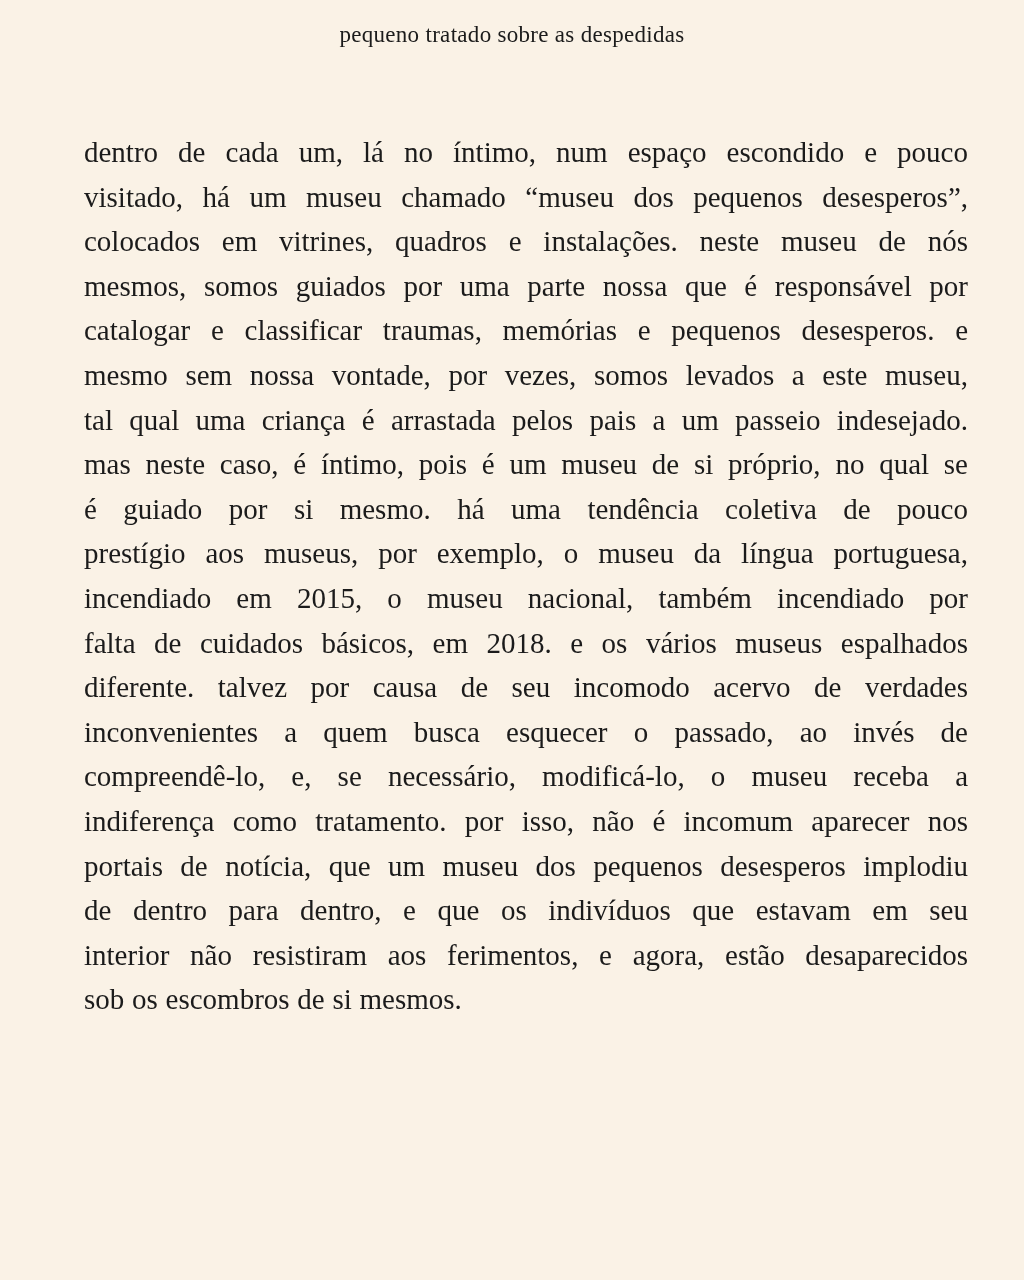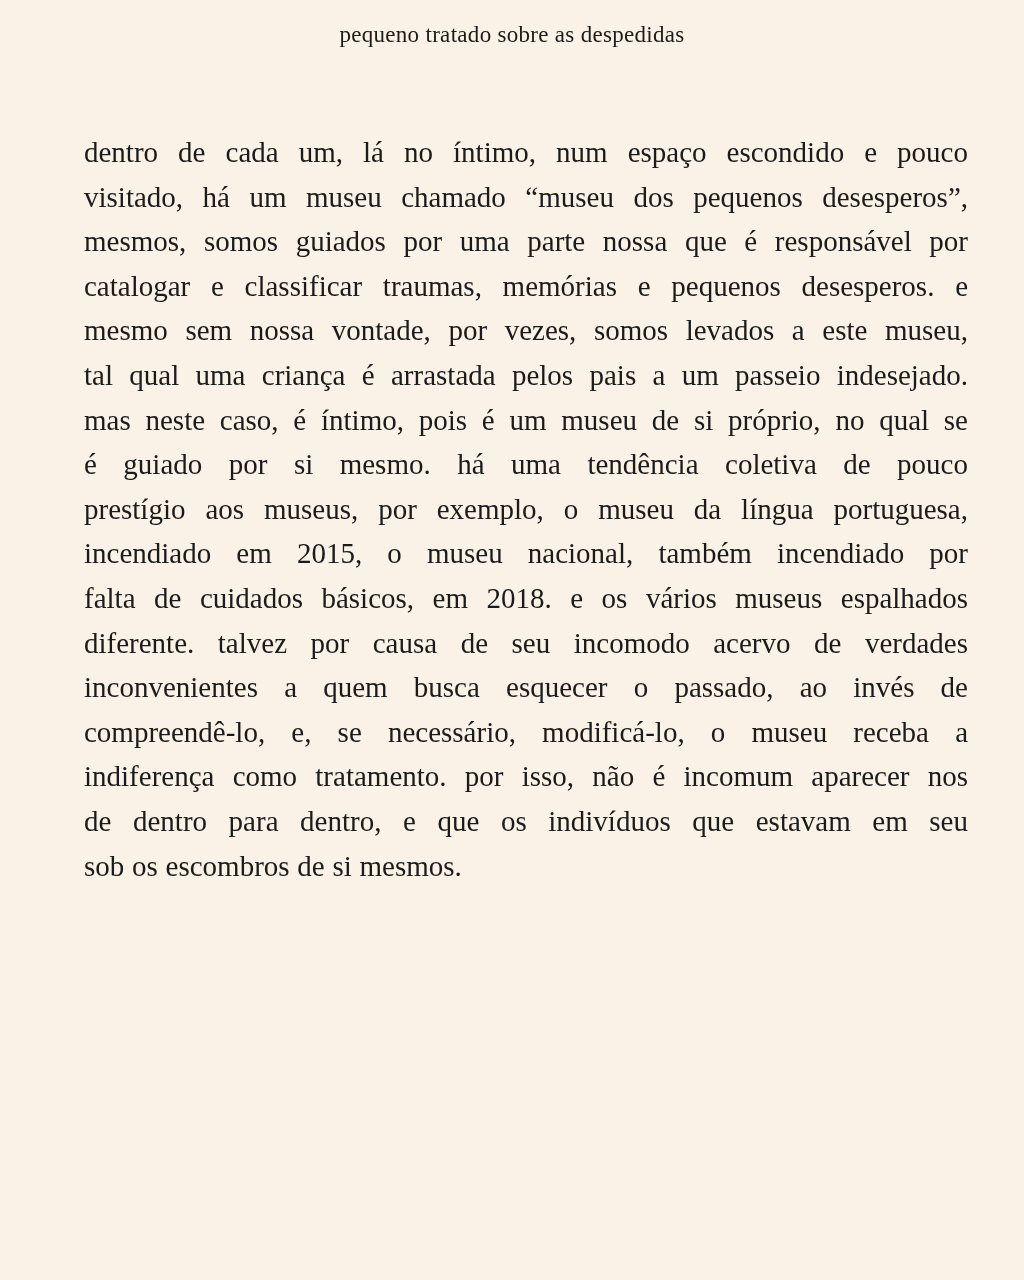--- a/index.html
+++ b/index.html
@@ -53,31 +53,34 @@
 </style>
 </head>
 <body>
 
 <div class="page">
   <div class="running-header">pequeno tratado sobre as despedidas</div>
 
   <div class="body-text">
       <div class="line">dentro de cada um, lá no íntimo, num espaço escondido e pouco</div>
       <div class="line">visitado, há um museu chamado “museu dos pequenos desesperos”,</div>
+      <div class="line">colocados em vitrines, quadros e instalações. neste museu de nós</div>
       <div class="line">mesmos, somos guiados por uma parte nossa que é responsável por</div>
       <div class="line">catalogar e classificar traumas, memórias e pequenos desesperos. e</div>
       <div class="line">mesmo sem nossa vontade, por vezes, somos levados a este museu,</div>
       <div class="line">tal qual uma criança é arrastada pelos pais a um passeio indesejado.</div>
       <div class="line">mas neste caso, é íntimo, pois é um museu de si próprio, no qual se</div>
       <div class="line">é guiado por si mesmo. há uma tendência coletiva de pouco</div>
       <div class="line">prestígio aos museus, por exemplo, o museu da língua portuguesa,</div>
       <div class="line">incendiado em 2015, o museu nacional, também incendiado por</div>
       <div class="line">falta de cuidados básicos, em 2018. e os vários museus espalhados</div>
       <div class="line">diferente. talvez por causa de seu incomodo acervo de verdades</div>
       <div class="line">inconvenientes a quem busca esquecer o passado, ao invés de</div>
       <div class="line">compreendê-lo, e, se necessário, modificá-lo, o museu receba a</div>
       <div class="line">indiferença como tratamento. por isso, não é incomum aparecer nos</div>
+      <div class="line">portais de notícia, que um museu dos pequenos desesperos implodiu</div>
       <div class="line">de dentro para dentro, e que os indivíduos que estavam em seu</div>
+      <div class="line">interior não resistiram aos ferimentos, e agora, estão desaparecidos</div>
       <div class="line last-line">sob os escombros de si mesmos.</div>
     </div>
 
   <div class="page-number">13</div>
 </div>
 
 </body></html>

